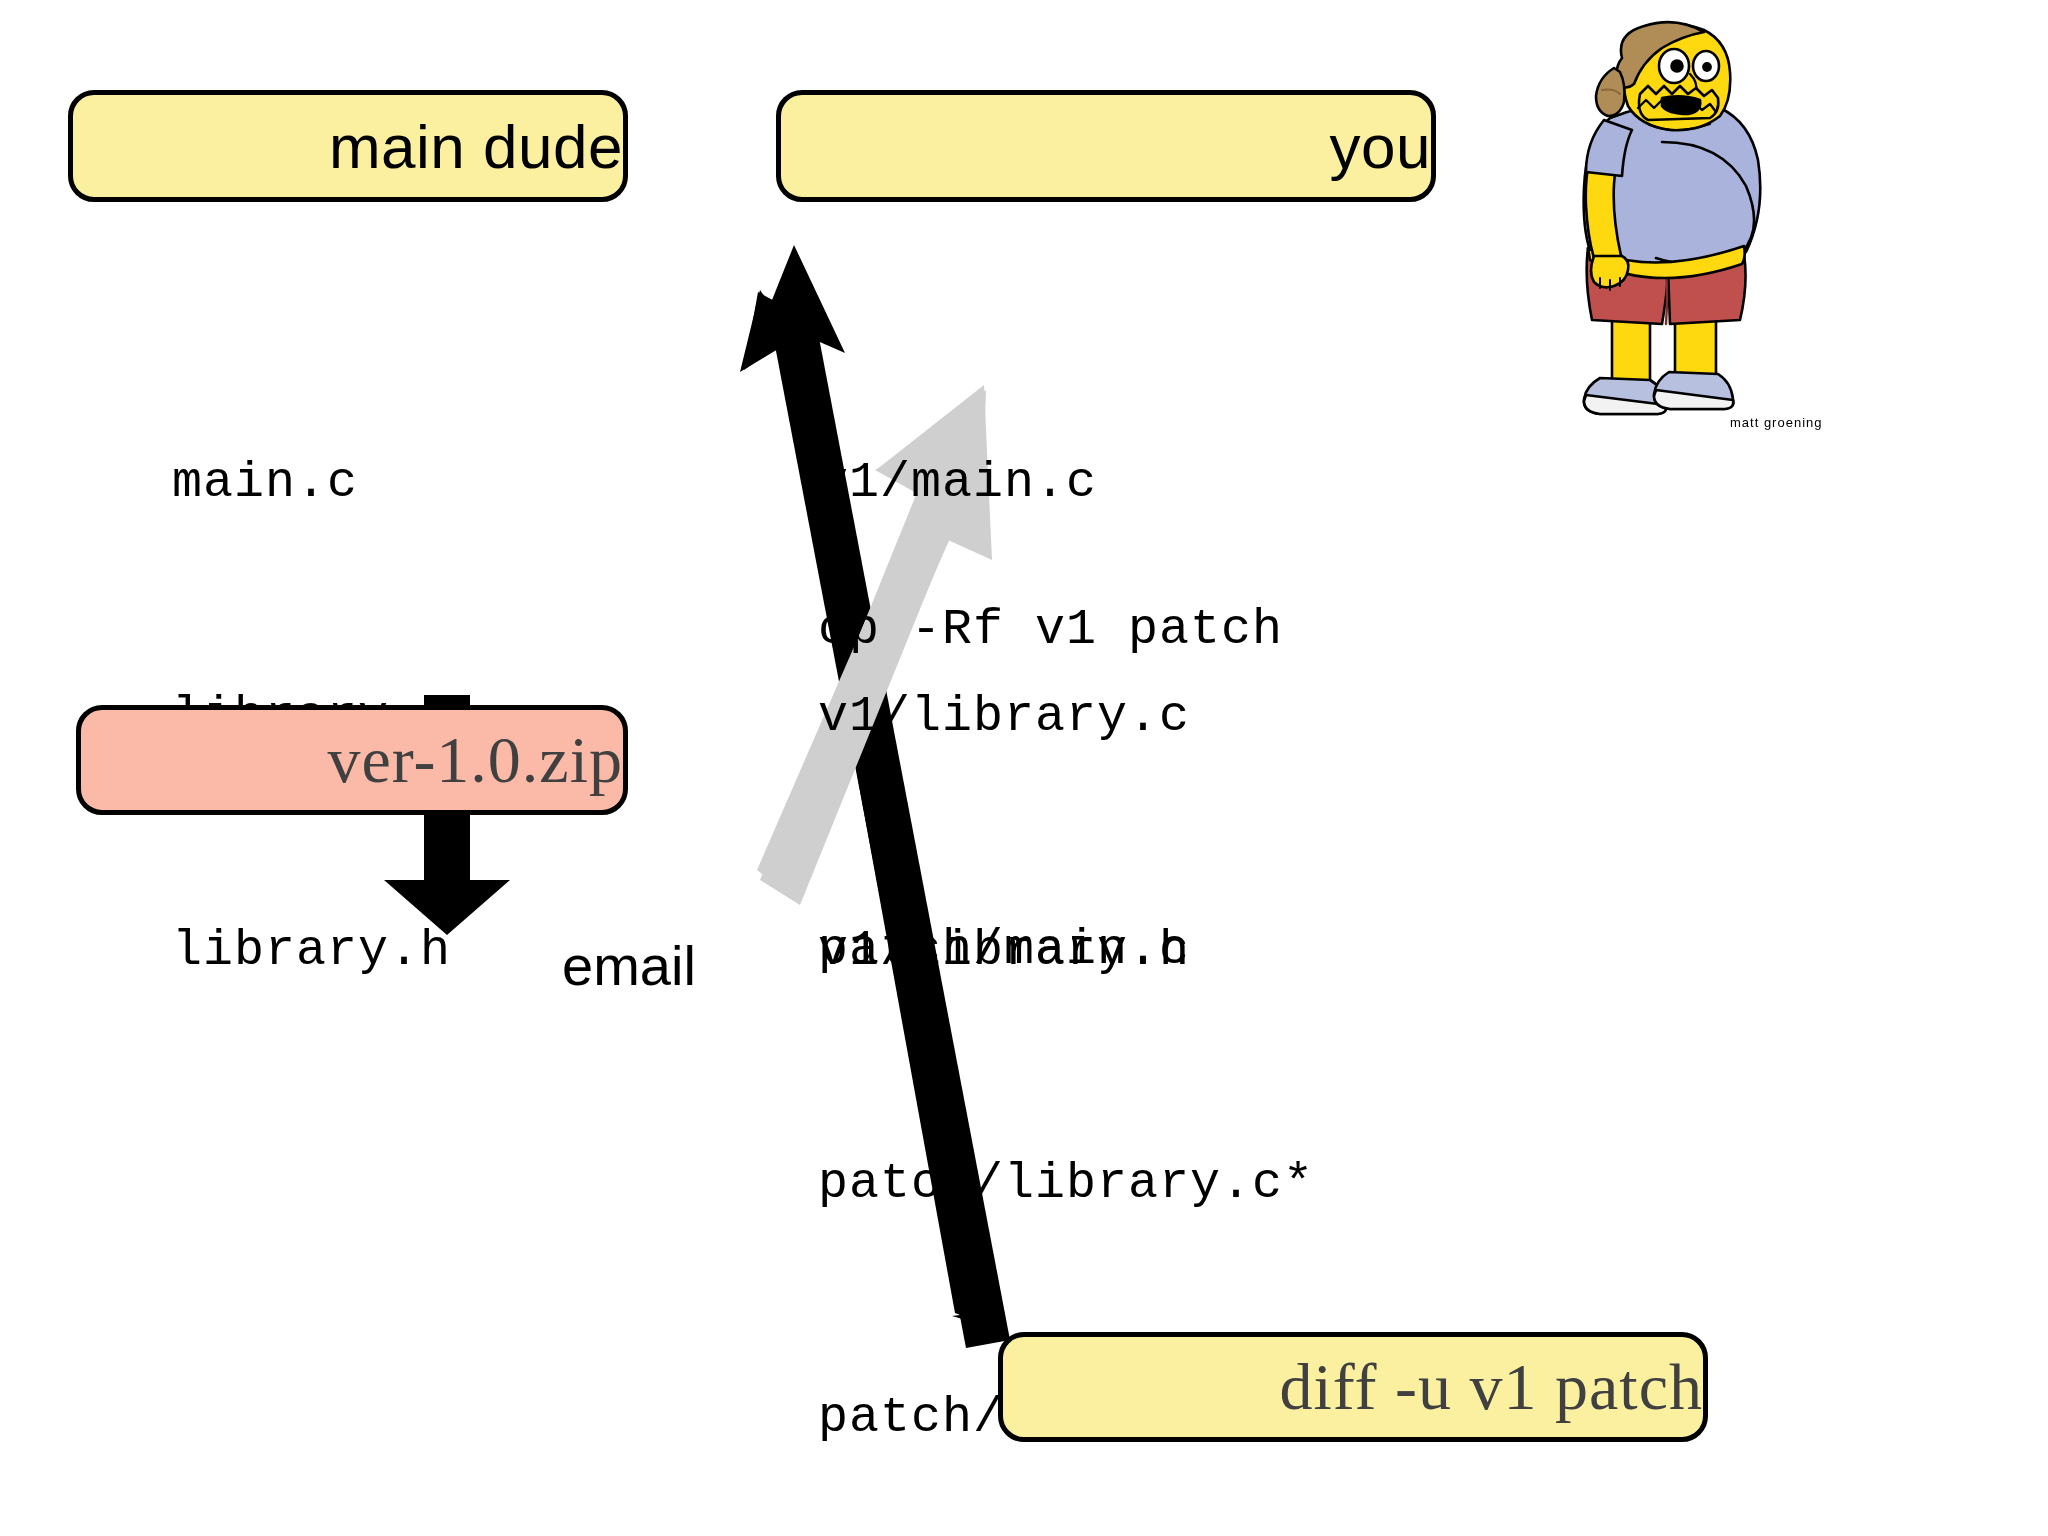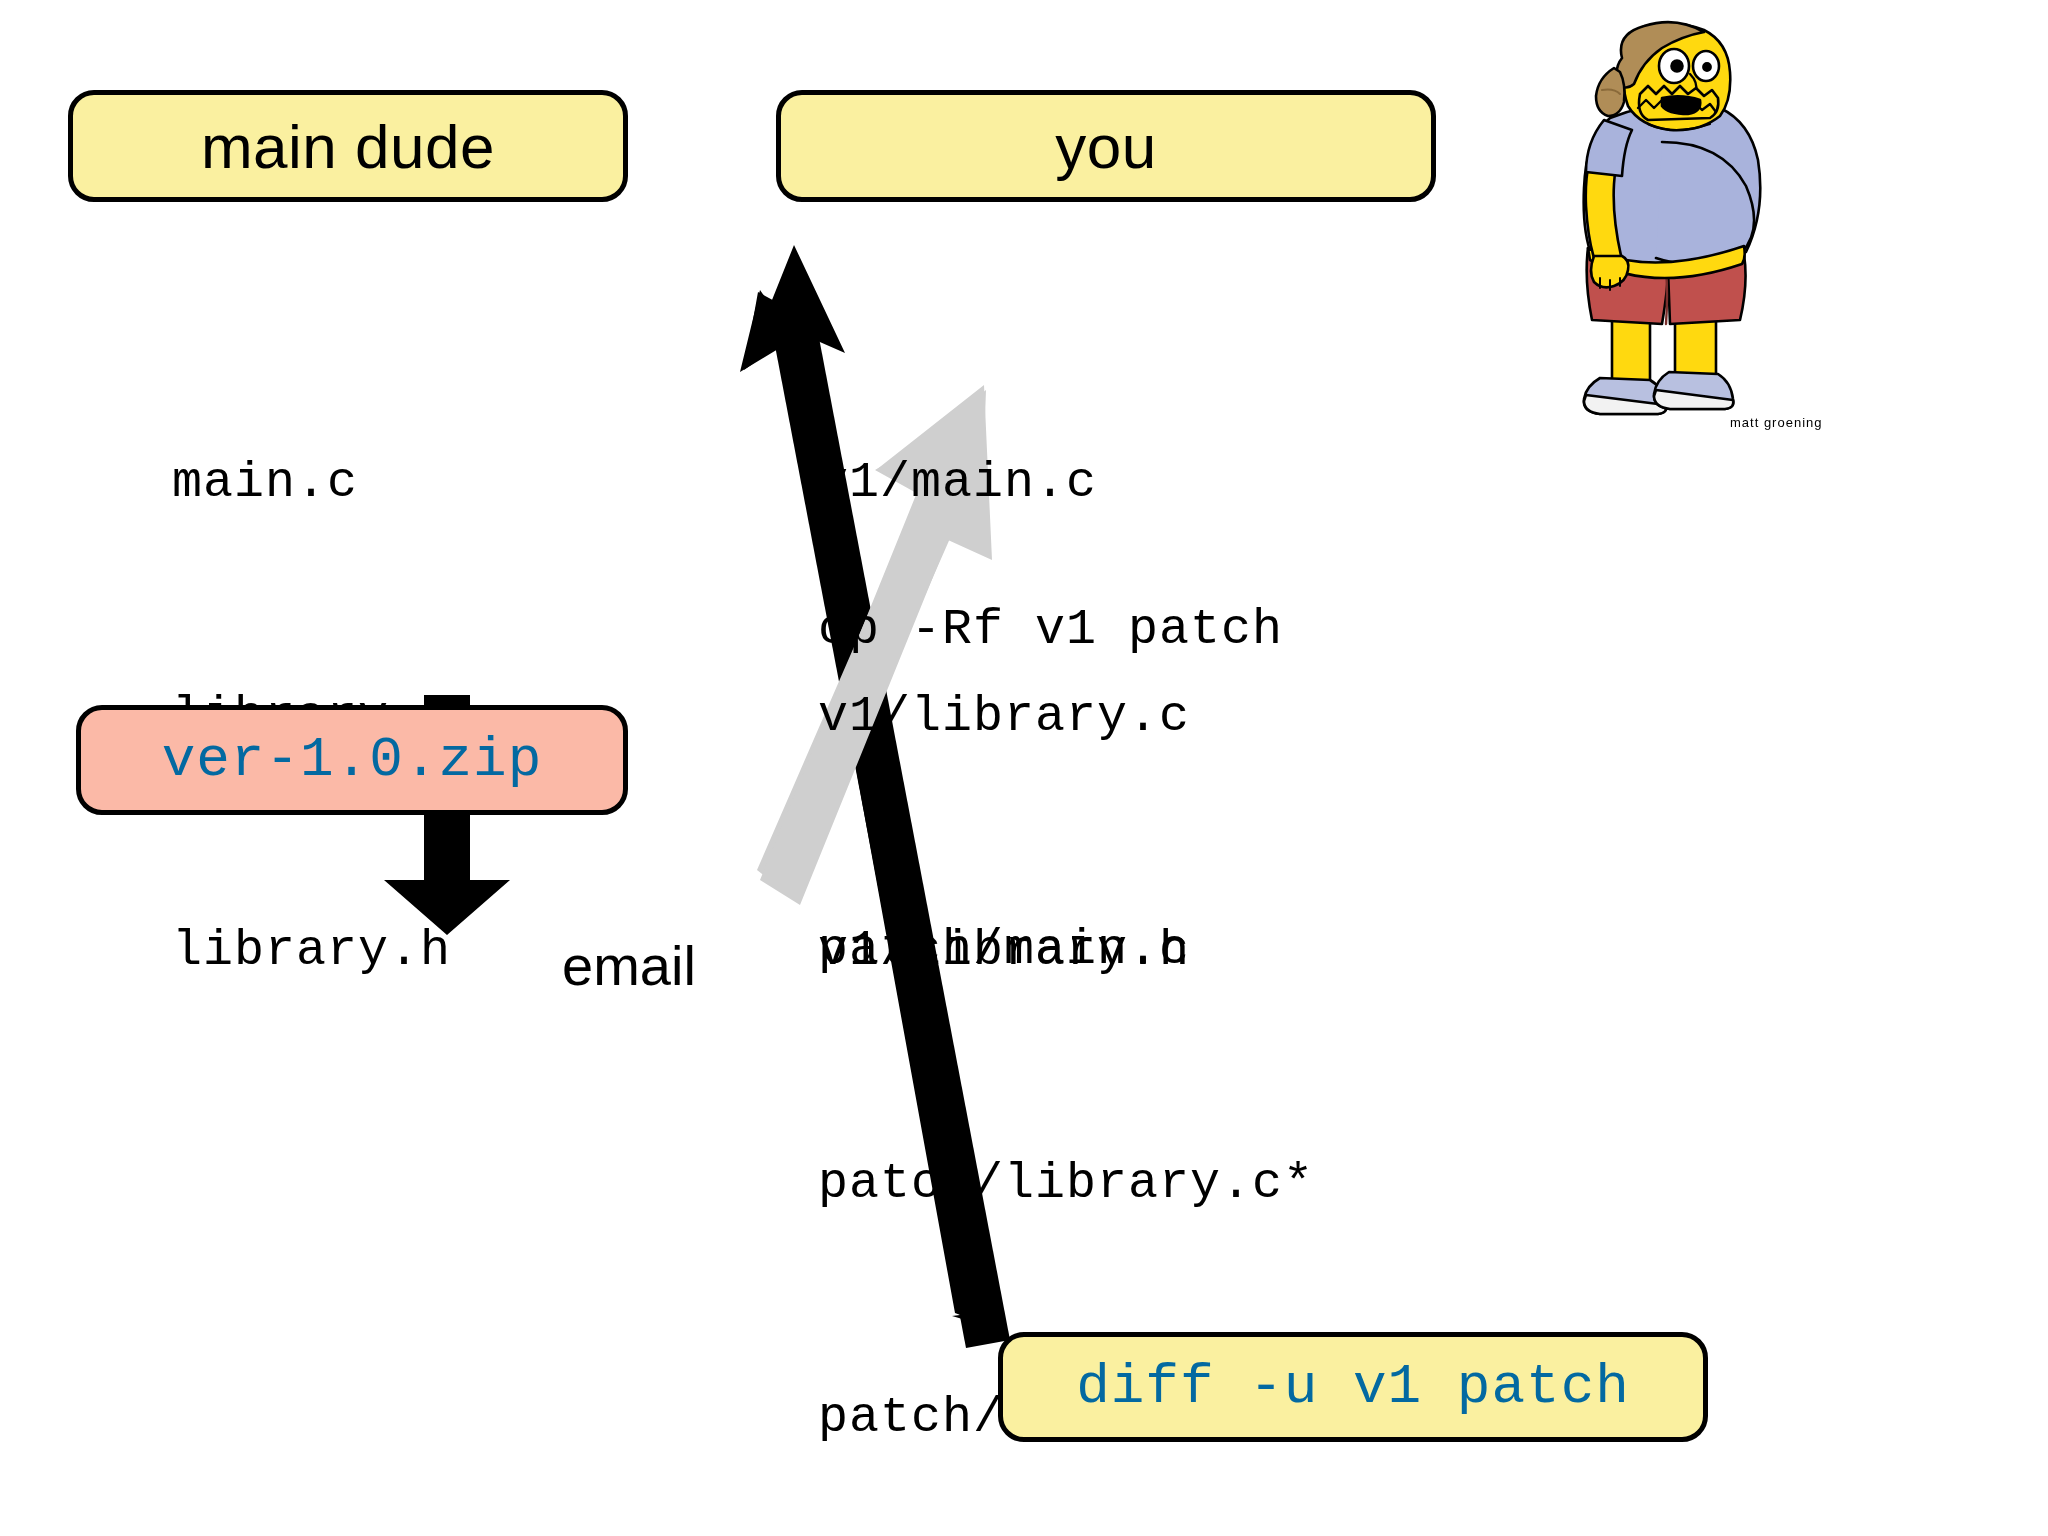--- a/index.html
+++ b/index.html
@@ -22,36 +22,36 @@
   }
 
   
   .box {
     position: absolute;
     box-sizing: border-box;
     border: 5px solid #000000;
     border-radius: 26px;
     display: flex;
     align-items: center;
-    justify-content: center;
+    justify-content: flex-end;
     white-space: pre;
   }
   .box-yellow { background: #FAF0A0; }
   .box-pink   { background: #FBB9A7; }
 
   .label-sans {
     font-family: "Liberation Sans", sans-serif;
     font-size: 62px;
     color: #000;
     letter-spacing: 0.5px;
   }
   .label-mono {
-    font-family: Liberation Mono, monospace;
-    font-size: 56px;
-    color: #0369a1;
+    font-family: Liberation Serif, serif;
+    font-size: 66px;
+    color: #404040;
     letter-spacing: 1px;
   }
 
   
   .code {
     position: absolute;
     font-family: "Liberation Mono", "DejaVu Sans Mono", monospace;
     font-size: 50px;
     line-height: 78px;
     color: #000000;

